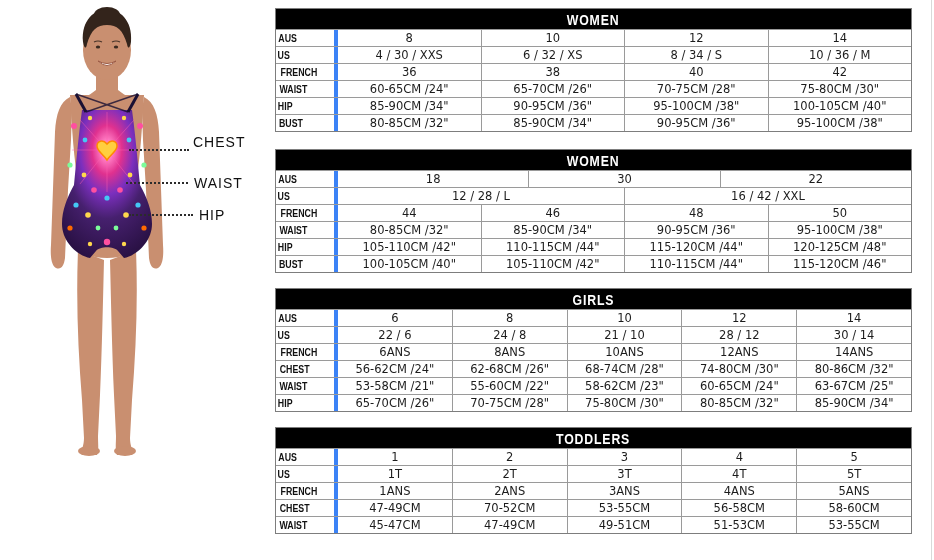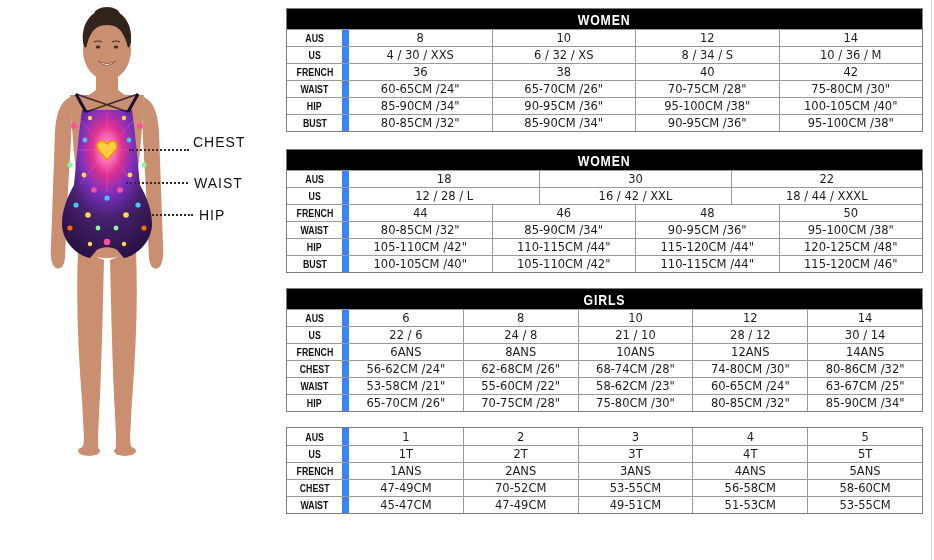--- a/index.html
+++ b/index.html
@@ -18,35 +18,35 @@
   .leader-waist { left:126px; top:182px; width:62px; }
   .leader-hip   { left:129px; top:214px; width:64px; }
 
   .measure-label { position:absolute; color:#101010; font-size:14px;
                    font-family:"Liberation Sans", sans-serif; letter-spacing:1px; }
   .label-chest { left:193px; top:134px; }
   .label-waist { left:194px; top:175px; }
   .label-hip   { left:199px; top:207px; }
 
   
-  .tables-panel { position:absolute; left:286px; top:8px; width:637px; }
+  .tables-panel { position:absolute; left:275px; top:8px; width:637px; }
   .size-table { width:637px; border:1px solid #7d7d7d; background:#fff; }
   .size-table + .size-table { margin-top:15px; }
   .size-table.gap-lg { margin-top:17px; }
 
   .title-bar { height:20px; background:#000; display:flex; align-items:center;
                justify-content:center; }
   .title-text { color:#fff; font-family:"Liberation Sans", sans-serif;
                 font-weight:bold; font-size:15px; letter-spacing:1px;
                 transform:scaleX(0.82); transform-origin:center; }
 
   .t-row { display:flex; height:17px; border-top:1px solid #9a9a9a; }
   .t-row:first-of-type { border-top:none; }
-  .t-label { width:62px; flex:0 0 62px; border-right:7px solid #3b82f6;
-             display:flex; align-items:center; justify-content:center; }
+  .t-label { width:62px; flex:0 0 62px; border-right:4px solid #3b82f6;
+             display:flex; align-items:center; justify-content:flex-start; }
   .t-label .cond { font-family:"Liberation Sans", sans-serif; font-weight:bold;
                    font-size:11px; color:#111; letter-spacing:0;
                    transform:scaleX(0.8); transform-origin:center; white-space:nowrap; }
   .t-cell { flex:1 1 0; border-right:1px solid #9a9a9a; display:flex;
             align-items:center; justify-content:center; font-size:11.5px;
             color:#1c1c1c; white-space:nowrap; overflow:hidden; }
   .t-cell:last-child { border-right:none; }
 </style>
 </head>
 <body>
@@ -208,21 +208,20 @@
           <div class="t-cell">18</div>
           <div class="t-cell">30</div>
           <div class="t-cell">22</div>
         </div>
         <div class="t-row">
           <div class="t-label">
             <span class="cond">US</span>
           </div>
           <div class="t-cell">12 / 28 / L</div>
           <div class="t-cell">16 / 42 / XXL</div>
-          <div class="t-cell">18 / 44 / XXXL</div>
         </div>
         <div class="t-row">
           <div class="t-label">
             <span class="cond">FRENCH</span>
           </div>
           <div class="t-cell">44</div>
           <div class="t-cell">46</div>
           <div class="t-cell">48</div>
           <div class="t-cell">50</div>
         </div>
@@ -313,20 +312,23 @@
             <span class="cond">HIP</span>
           </div>
           <div class="t-cell">65-70CM /26"</div>
           <div class="t-cell">70-75CM /28"</div>
           <div class="t-cell">75-80CM /30"</div>
           <div class="t-cell">80-85CM /32"</div>
           <div class="t-cell">85-90CM /34"</div>
         </div>
       </div>
       <div class="size-table">
+        <div class="title-bar">
+          <span class="title-text">TODDLERS</span>
+        </div>
         <div class="t-row">
           <div class="t-label">
             <span class="cond">AUS</span>
           </div>
           <div class="t-cell">1</div>
           <div class="t-cell">2</div>
           <div class="t-cell">3</div>
           <div class="t-cell">4</div>
           <div class="t-cell">5</div>
         </div>

